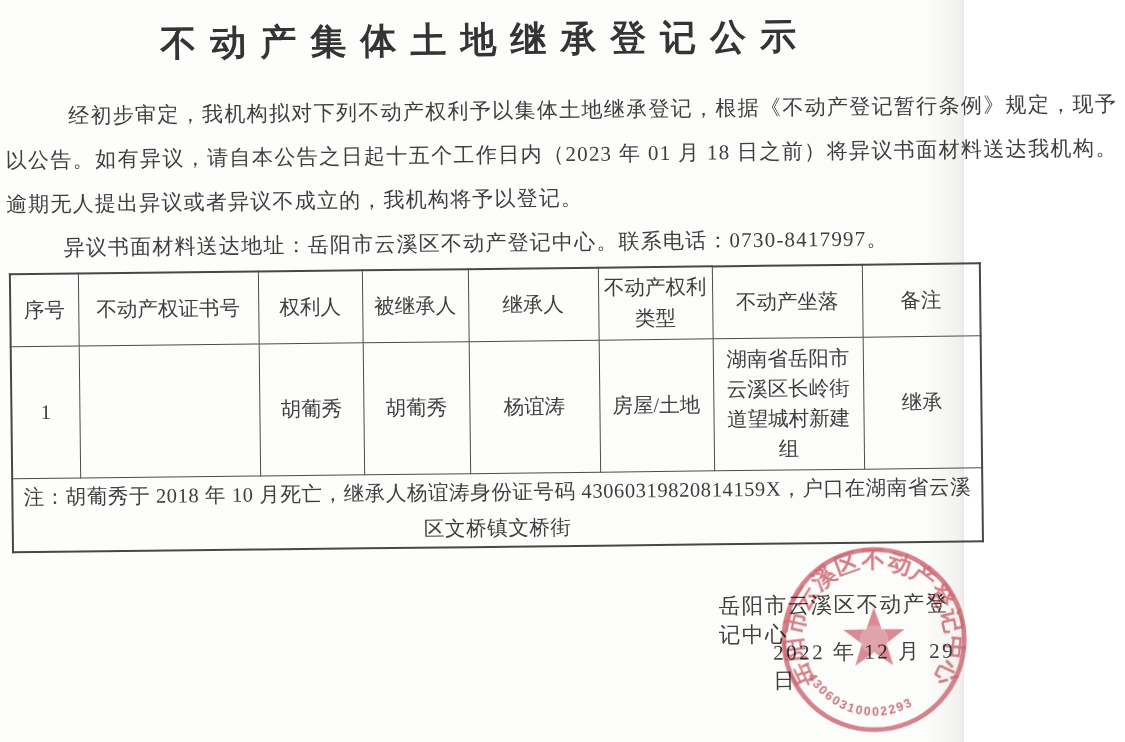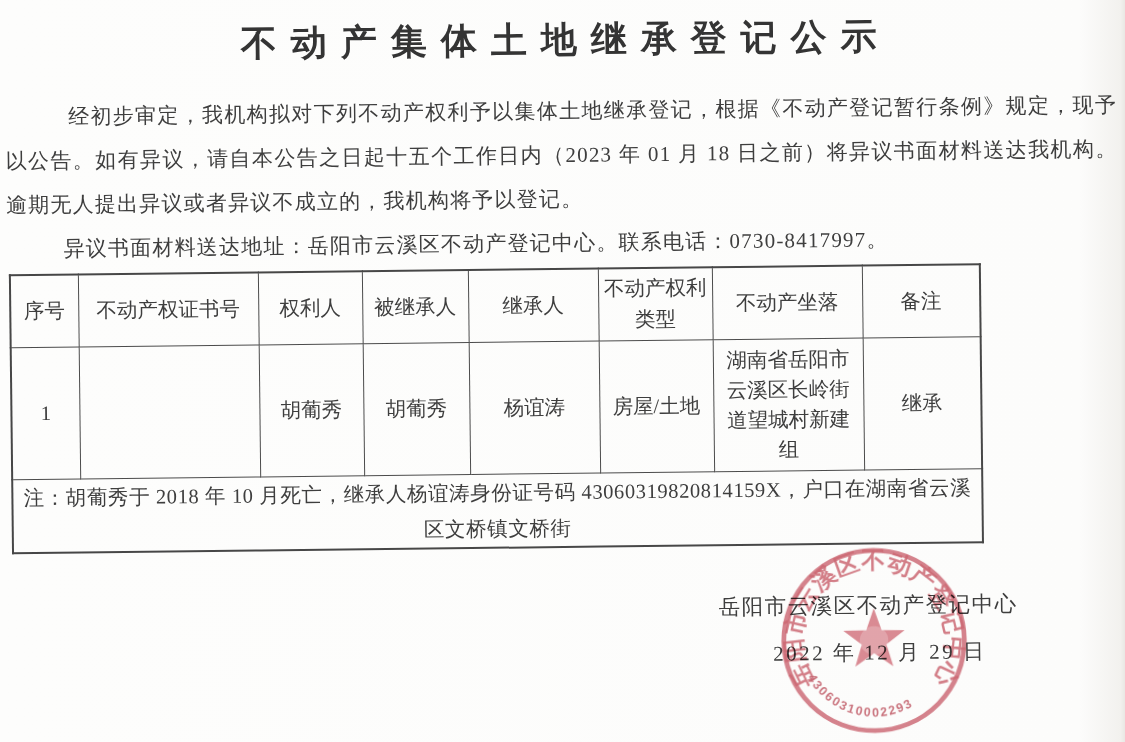--- a/index.html
+++ b/index.html
@@ -2,21 +2,21 @@
 <html><head>
 <meta charset="utf-8">
 <style>
   html,body{margin:0;padding:0;}
   body{
     width:1125px;height:742px;overflow:hidden;
     background:#ffffff;
     font-family:"Liberation Serif", serif;
   }
   .page{
-    position:relative;width:1125px;height:742px;
+    position:relative;width:964px;height:742px;
     background:linear-gradient(90deg,#fdfdfc 0%,#fcfcfb 96%,#f2f1ee 99.6%,#e9e8e4 100%);
   }
   
   .scan{
     position:absolute;inset:0;
     transform:rotate(-0.65deg);
     transform-origin:50% 50%;
     color:#3e3e3e;
   }
   .doc-title{

